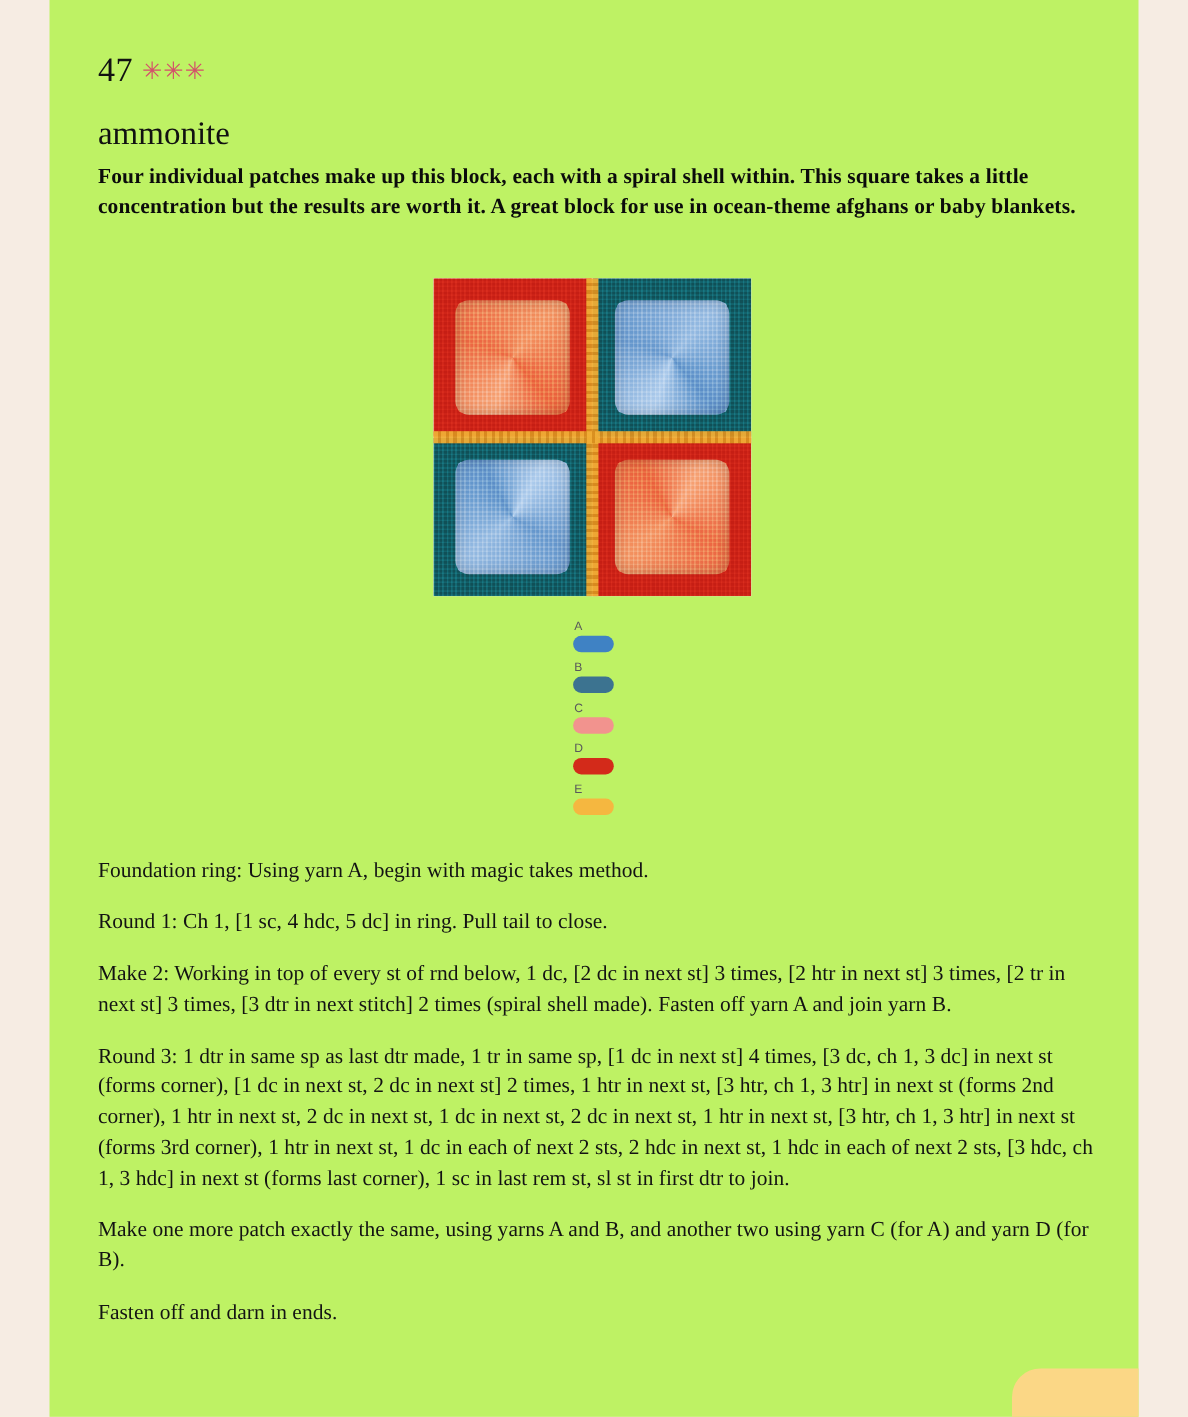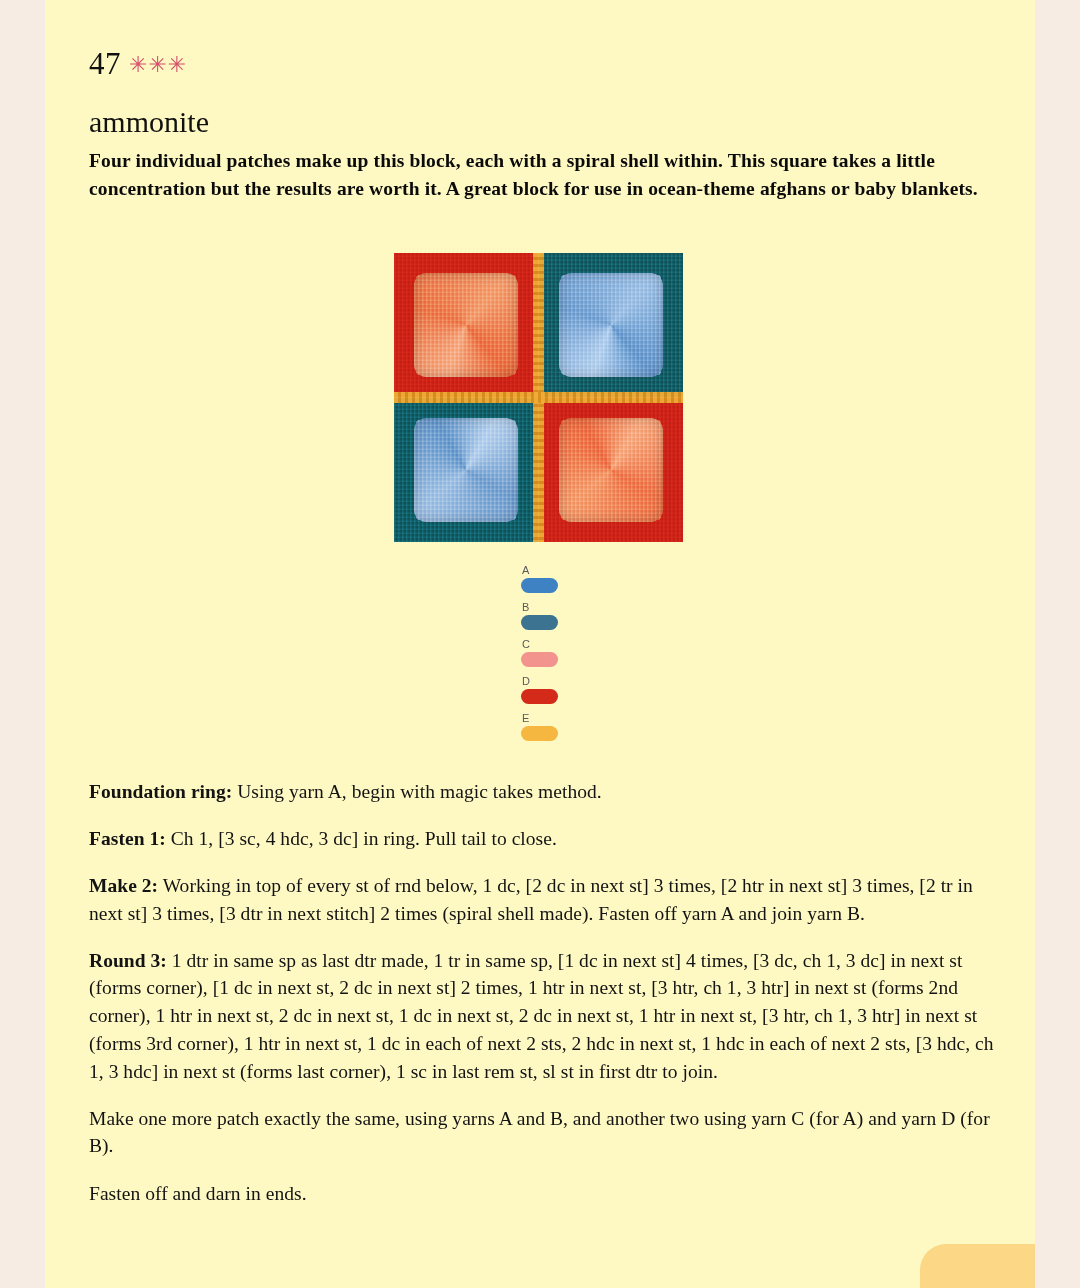--- a/index.html
+++ b/index.html
@@ -13,21 +13,21 @@
     font-family: "Liberation Serif", "DejaVu Serif", serif;
     overflow: hidden;
   }
 
   #page {
     position: absolute;
     left: 45px;
     top: 0px;
     width: 990px;
     height: 1288px;
-    background: #fef9c3;
+    background: #bef264;
     overflow: hidden;
   }
 
   .content {
     position: absolute;
     left: 44px;
     top: 0px;
     width: 910px;
   }
 
@@ -175,21 +175,21 @@
   .para {
     font-family: "Liberation Serif", "DejaVu Serif", serif;
     font-size: 19.5px;
     line-height: 1.42;
     color: #131313;
     margin-bottom: 17px;
     text-align: left;
     letter-spacing: 0.05px;
   }
   .para .lead {
-    font-weight: bold;
+    font-weight: normal;
   }
 
   
   .bottom-tab {
     position: absolute;
     left: 875px;
     top: 1244px;
     width: 150px;
     height: 60px;
     background: #fbd786;
@@ -290,21 +290,21 @@
 
   </div>
 
   <div class="instructions">
 
     <p class="para">
       <span class="lead">Foundation ring:</span><span> Using yarn A, begin with magic takes method.</span>
     </p>
 
     <p class="para">
-      <span class="lead">Fasten 1:</span><span> Ch 1, [3 sc, 4 hdc, 3 dc] in ring. Pull tail to close.</span>
+      <span class="lead">Round 1:</span><span> Ch 1, [1 sc, 4 hdc, 5 dc] in ring. Pull tail to close.</span>
     </p>
 
     <p class="para">
       <span class="lead">Make 2:</span><span> Working in top of every st of rnd below, 1 dc, [2 dc in next st] 3 times, [2 htr in next st] 3 times, [2 tr in next st] 3 times, [3 dtr in next stitch] 2 times (spiral shell made). Fasten off yarn A and join yarn B.</span>
     </p>
 
     <p class="para">
       <span class="lead">Round 3:</span><span> 1 dtr in same sp as last dtr made, 1 tr in same sp, [1 dc in next st] 4 times, [3 dc, ch 1, 3 dc] in next st (forms corner), [1 dc in next st, 2 dc in next st] 2 times, 1 htr in next st, [3 htr, ch 1, 3 htr] in next st (forms 2nd corner), 1 htr in next st, 2 dc in next st, 1 dc in next st, 2 dc in next st, 1 htr in next st, [3 htr, ch 1, 3 htr] in next st (forms 3rd corner), 1 htr in next st, 1 dc in each of next 2 sts, 2 hdc in next st, 1 hdc in each of next 2 sts, [3 hdc, ch 1, 3 hdc] in next st (forms last corner), 1 sc in last rem st, sl st in first dtr to join.</span>
     </p>
 

